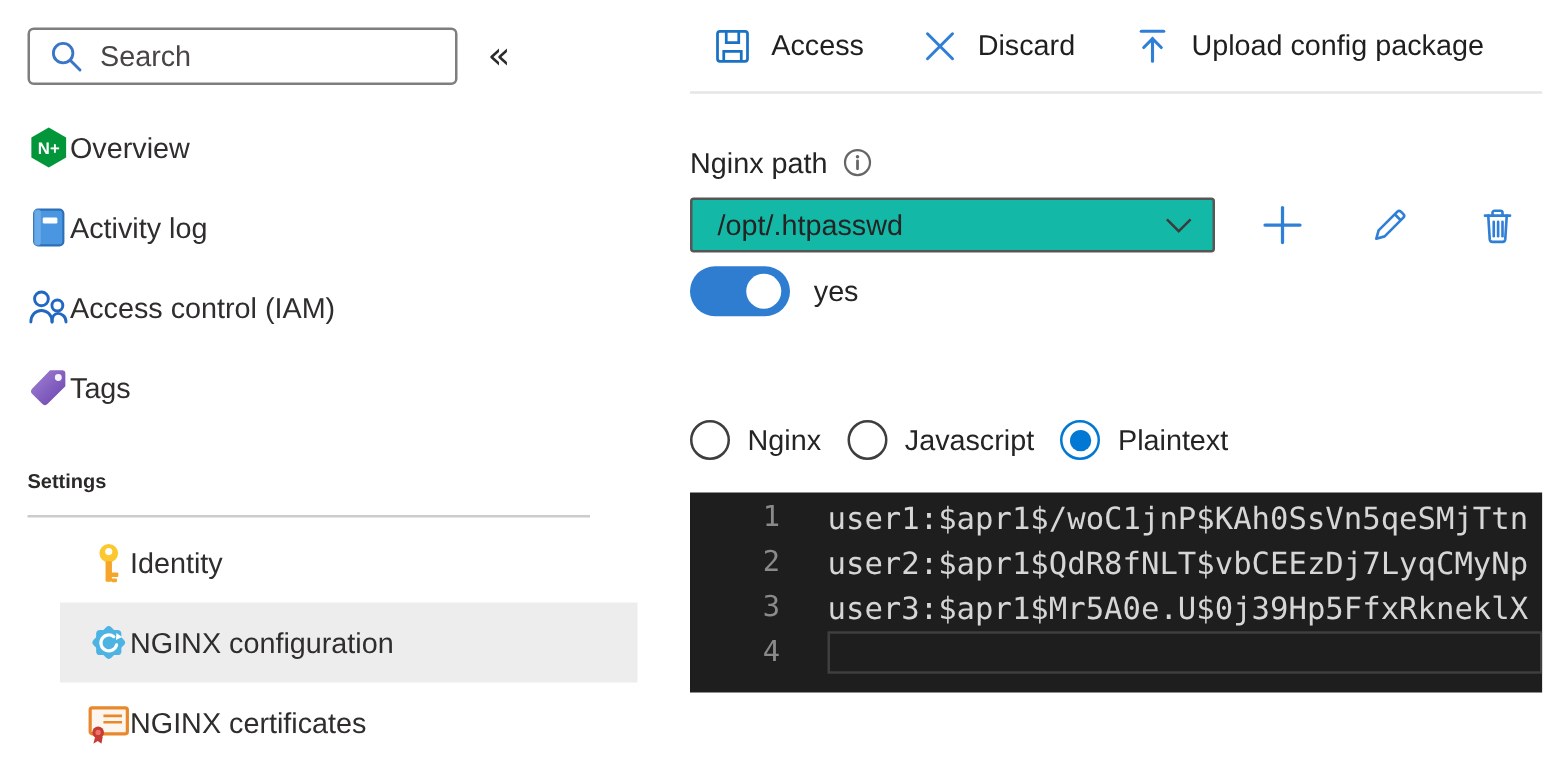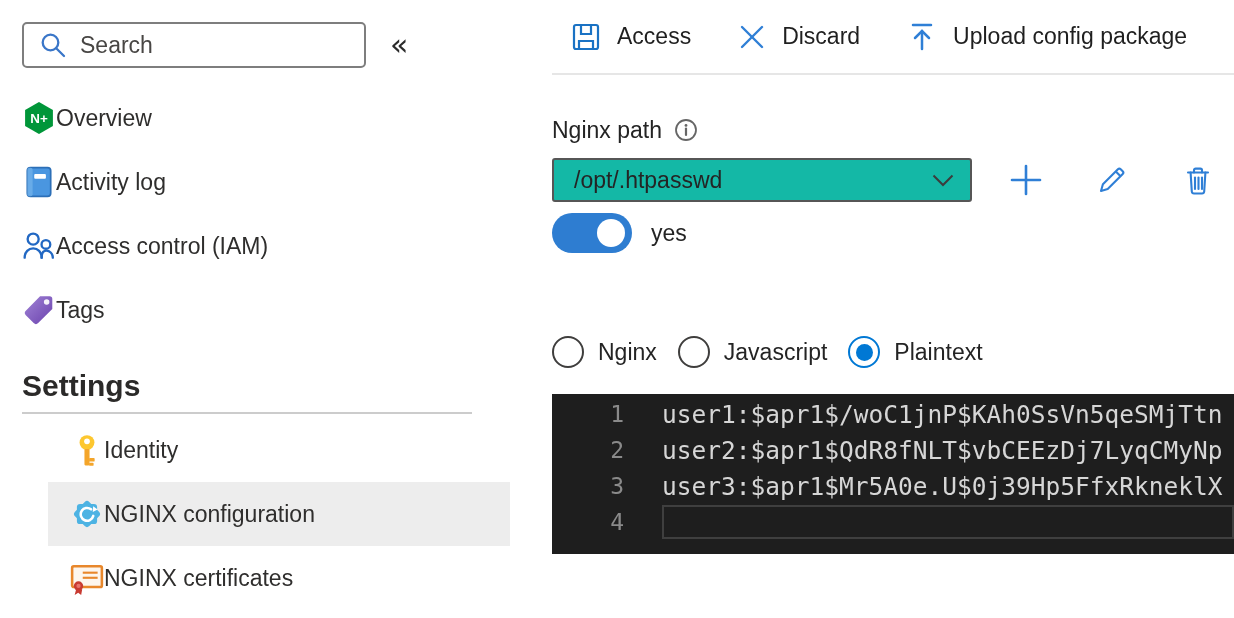--- a/index.html
+++ b/index.html
@@ -18,21 +18,21 @@
   .search-box input::placeholder { color: #484644; opacity: 1; }
   .collapse-btn { margin-left: 20px; font-size: 30px; color: #2b2b2b; background: none; border: none;
                   cursor: pointer; line-height: 1; padding: 0 4px; font-family: "DejaVu Sans", sans-serif; }
 
   .nav { margin-top: 18px; }
   .nav-item { display: flex; align-items: center; height: 64px; padding-left: 22px; cursor: pointer; }
   .nav-item.on { background: var(--selected-row-bg, #eee); }
   .nav-icon { width: 34px; height: 34px; display: flex; align-items: center; justify-content: center; }
   .nav-label { font-size: 23px; color: #2f2e2d; }
 
-  .section-header { margin: 24px 0 0 22px; font-size: 30px; font-weight: bold; color: #2b2a29; height: 40px;
+  .section-header { margin: 24px 0 0 22px; font-size: 16px; font-weight: bold; color: #2b2a29; height: 40px;
                     display:flex; align-items:center; }
   .sidebar-divider { margin: 6px 38px 0 22px; border: none; border-top: 2px solid #ccc; }
   .settings-items { margin-top: 4px; padding-left: 48px; }
 
   
   .main { position: absolute; left: 552px; top: 0; right: 0; bottom: 0; }
   .toolbar { height: 75px; display: flex; align-items: center; gap: 46px; padding-left: 18px;
              border-bottom: 2px solid #e6e6e6; }
   .tb-btn { display: flex; align-items: center; gap: 15px; background: none; border: none; cursor: pointer;
             font-family: "Liberation Sans", sans-serif; font-size: 23px; color: #1f1f1f; padding: 0; }

